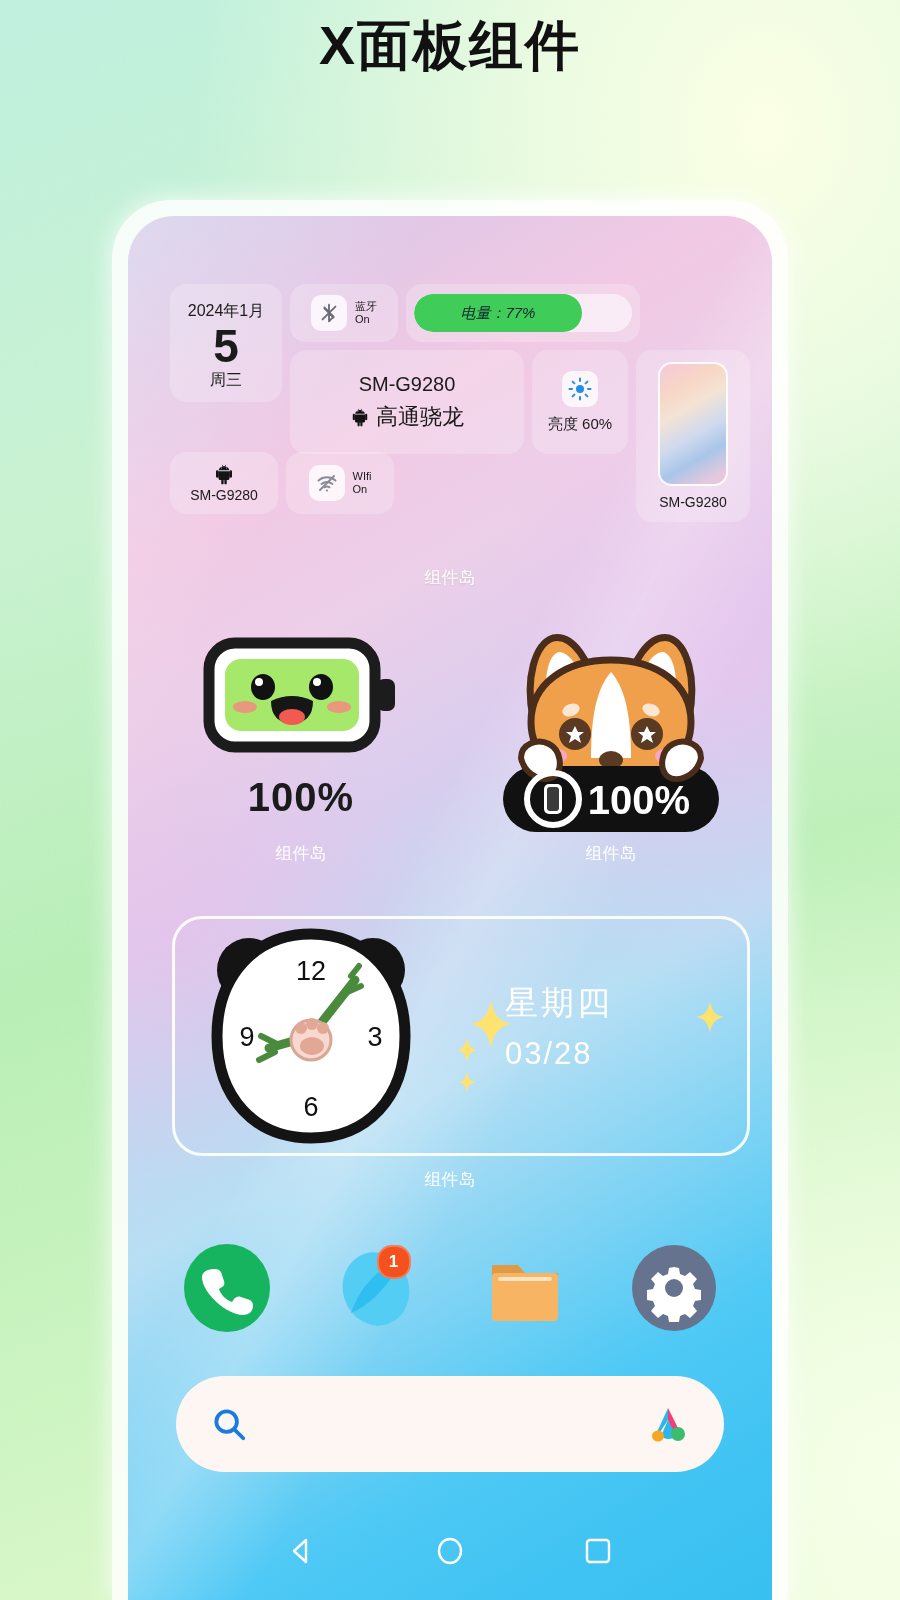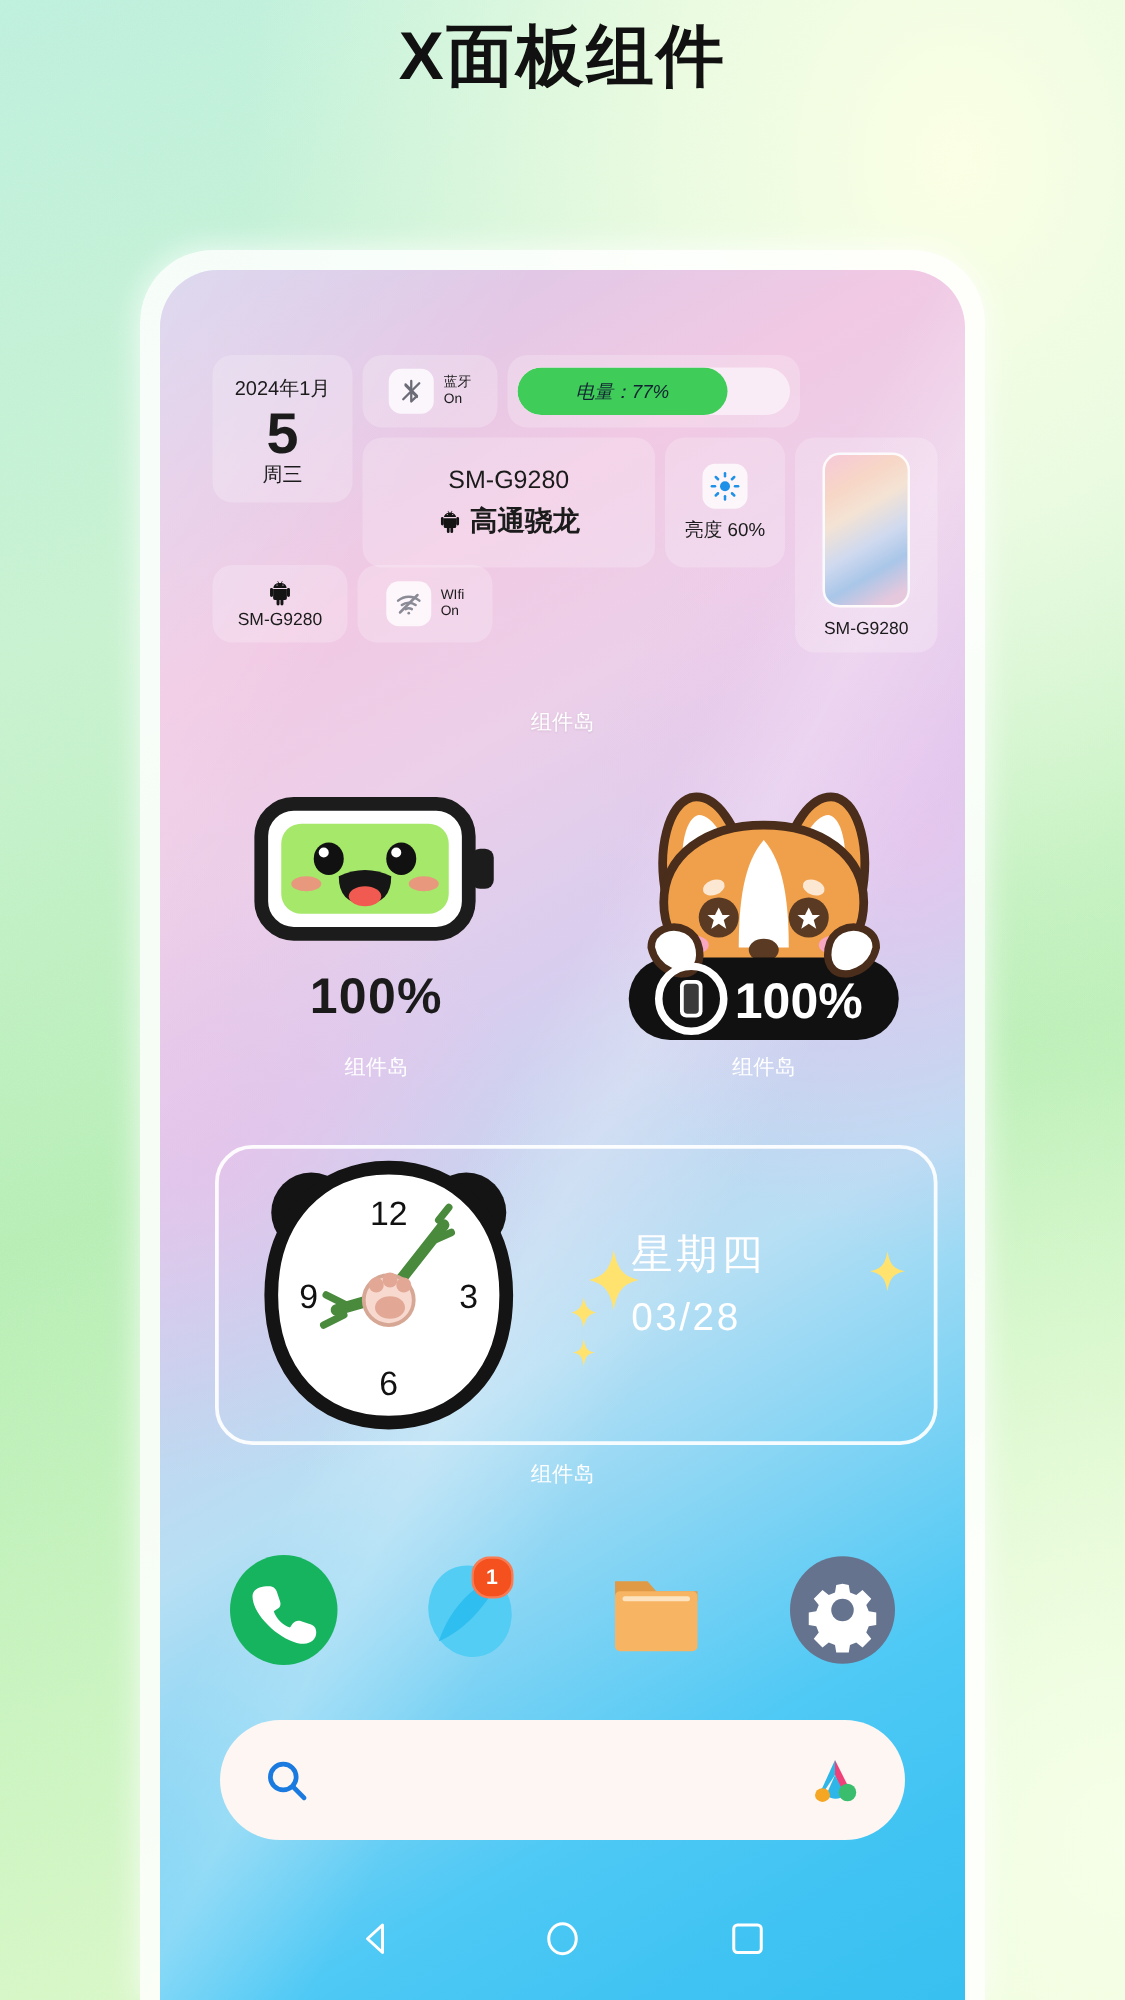--- a/index.html
+++ b/index.html
@@ -89,21 +89,21 @@
     width:100%;height:38px;border-radius:19px;background:rgba(255,255,255,.55);
     overflow:hidden;display:flex;align-items:center;
   }
   .battfill{
     height:100%;background:#3fcc58;border-radius:19px;
     display:flex;align-items:center;justify-content:center;color:#123;font-size:15px;font-style:italic;
   }
   
   .t-dev{width:234px;height:104px;flex-direction:column;gap:6px;}
   .t-dev .n{font-size:20px;}
-  .t-dev .c{font-size:22px;font-weight:bold;display:flex;align-items:center;gap:6px;}
+  .t-dev .c{font-size:22px;font-weight:normal;display:flex;align-items:center;gap:6px;}
   
   .t-bri{width:96px;height:104px;flex-direction:column;gap:8px;}
   .t-bri .lbl{font-size:15px;}
   
   .t-phone{width:114px;height:172px;flex-direction:column;gap:8px;justify-content:center;}
   .phonemock{
     width:66px;height:120px;border-radius:14px;
     border:2px solid rgba(255,255,255,.9);
     background:linear-gradient(150deg,#f6c9d8 0%,#f7d6c6 22%,#f4e3d4 38%,#cfd9ef 58%,#a9c6e8 74%,#e6c8dd 92%);
   }

